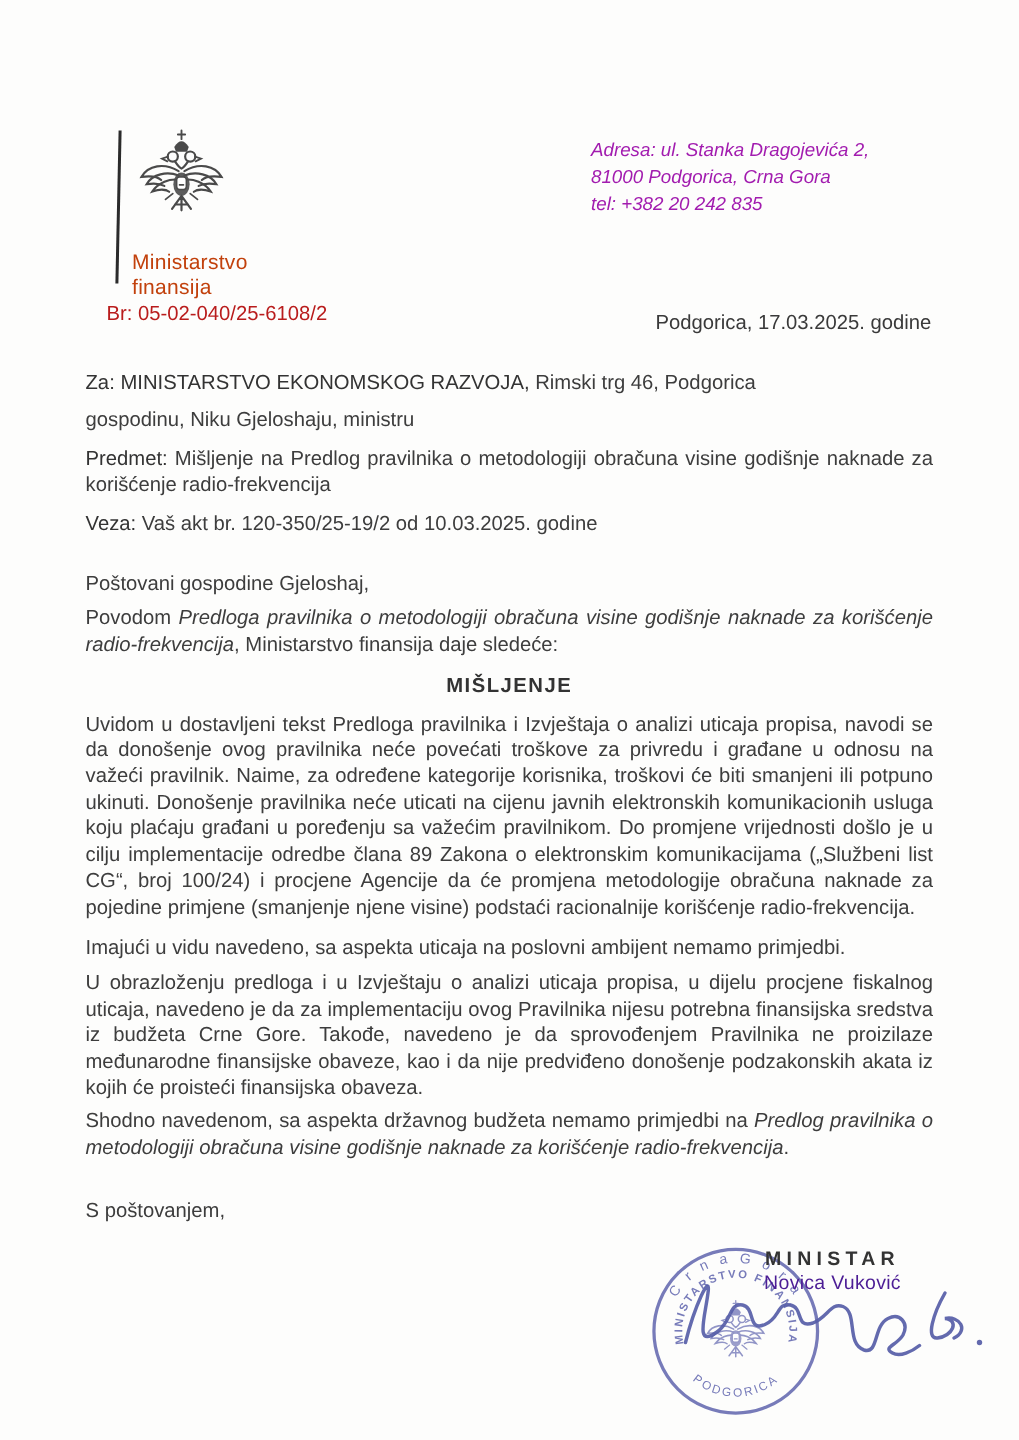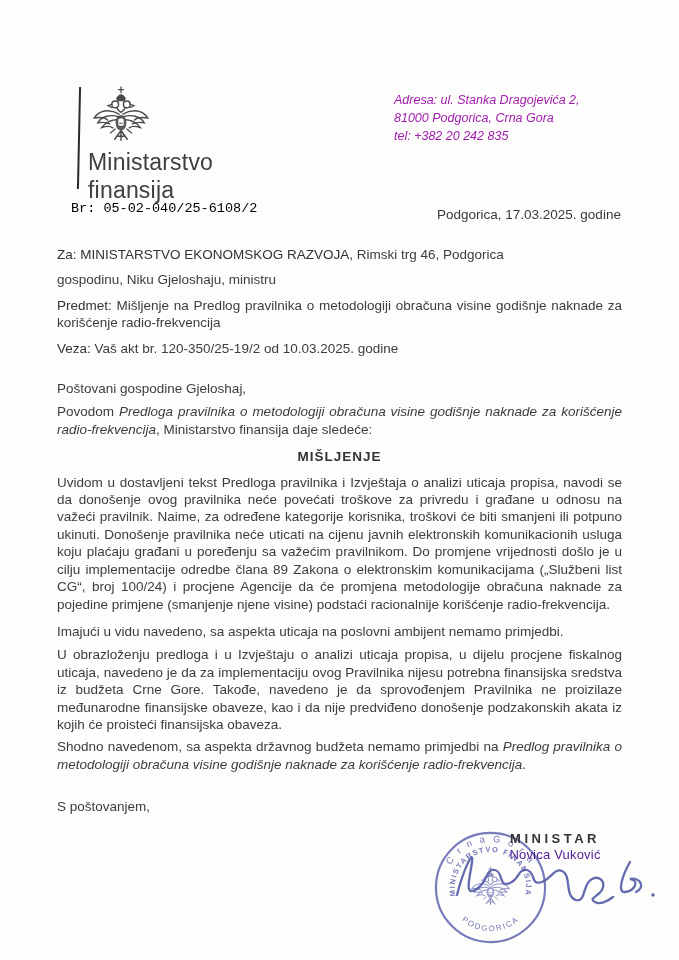--- a/index.html
+++ b/index.html
@@ -14,29 +14,29 @@
     background:#fdfdfc;color:#3c3c3c;overflow:hidden;
   }
   
   .logo-block{position:absolute;left:78px;top:85px;width:180px;}
   .vrule{
     position:absolute;left:0;top:2px;width:2px;height:102px;
     background:#2b2b2b;transform:rotate(1.2deg);
   }
   .emblem{position:absolute;left:12px;top:0;width:62px;height:62px;color:#4a4a4a;}
   .ministry-name{
-    position:absolute;left:10px;top:63px;width:170px;
-    font-size:23px;line-height:1.22;color:#404040;letter-spacing:.2px;
+    position:absolute;left:10px;top:81px;width:170px;
+    font-size:14px;line-height:1.22;color:#c2410c;letter-spacing:.2px;
   }
   .address{
     position:absolute;right:55px;top:91px;width:230px;
     text-align:left;font-size:12.5px;line-height:1.45;color:#a21caf;font-style:italic;
   }
   
-  .ref-number{position:absolute;left:71px;top:201px;font-size:13.5px;color:#000000;font-family:Liberation Mono, monospace;}
+  .ref-number{position:absolute;left:71px;top:201px;font-size:13.5px;color:#b91c1c;}
   .place-date{position:absolute;left:437px;top:207px;font-size:13.5px;color:#3a3a3a;}
   
   .body-col{
     position:absolute;left:57px;top:246px;width:565px;
     font-size:13.5px;line-height:17.4px;color:#3d3d3d;
   }
   .body-col p{margin:0;}
   .b{font-weight:normal;color:#333;}
   .it{font-style:italic;}
   .just{text-align:justify;}

